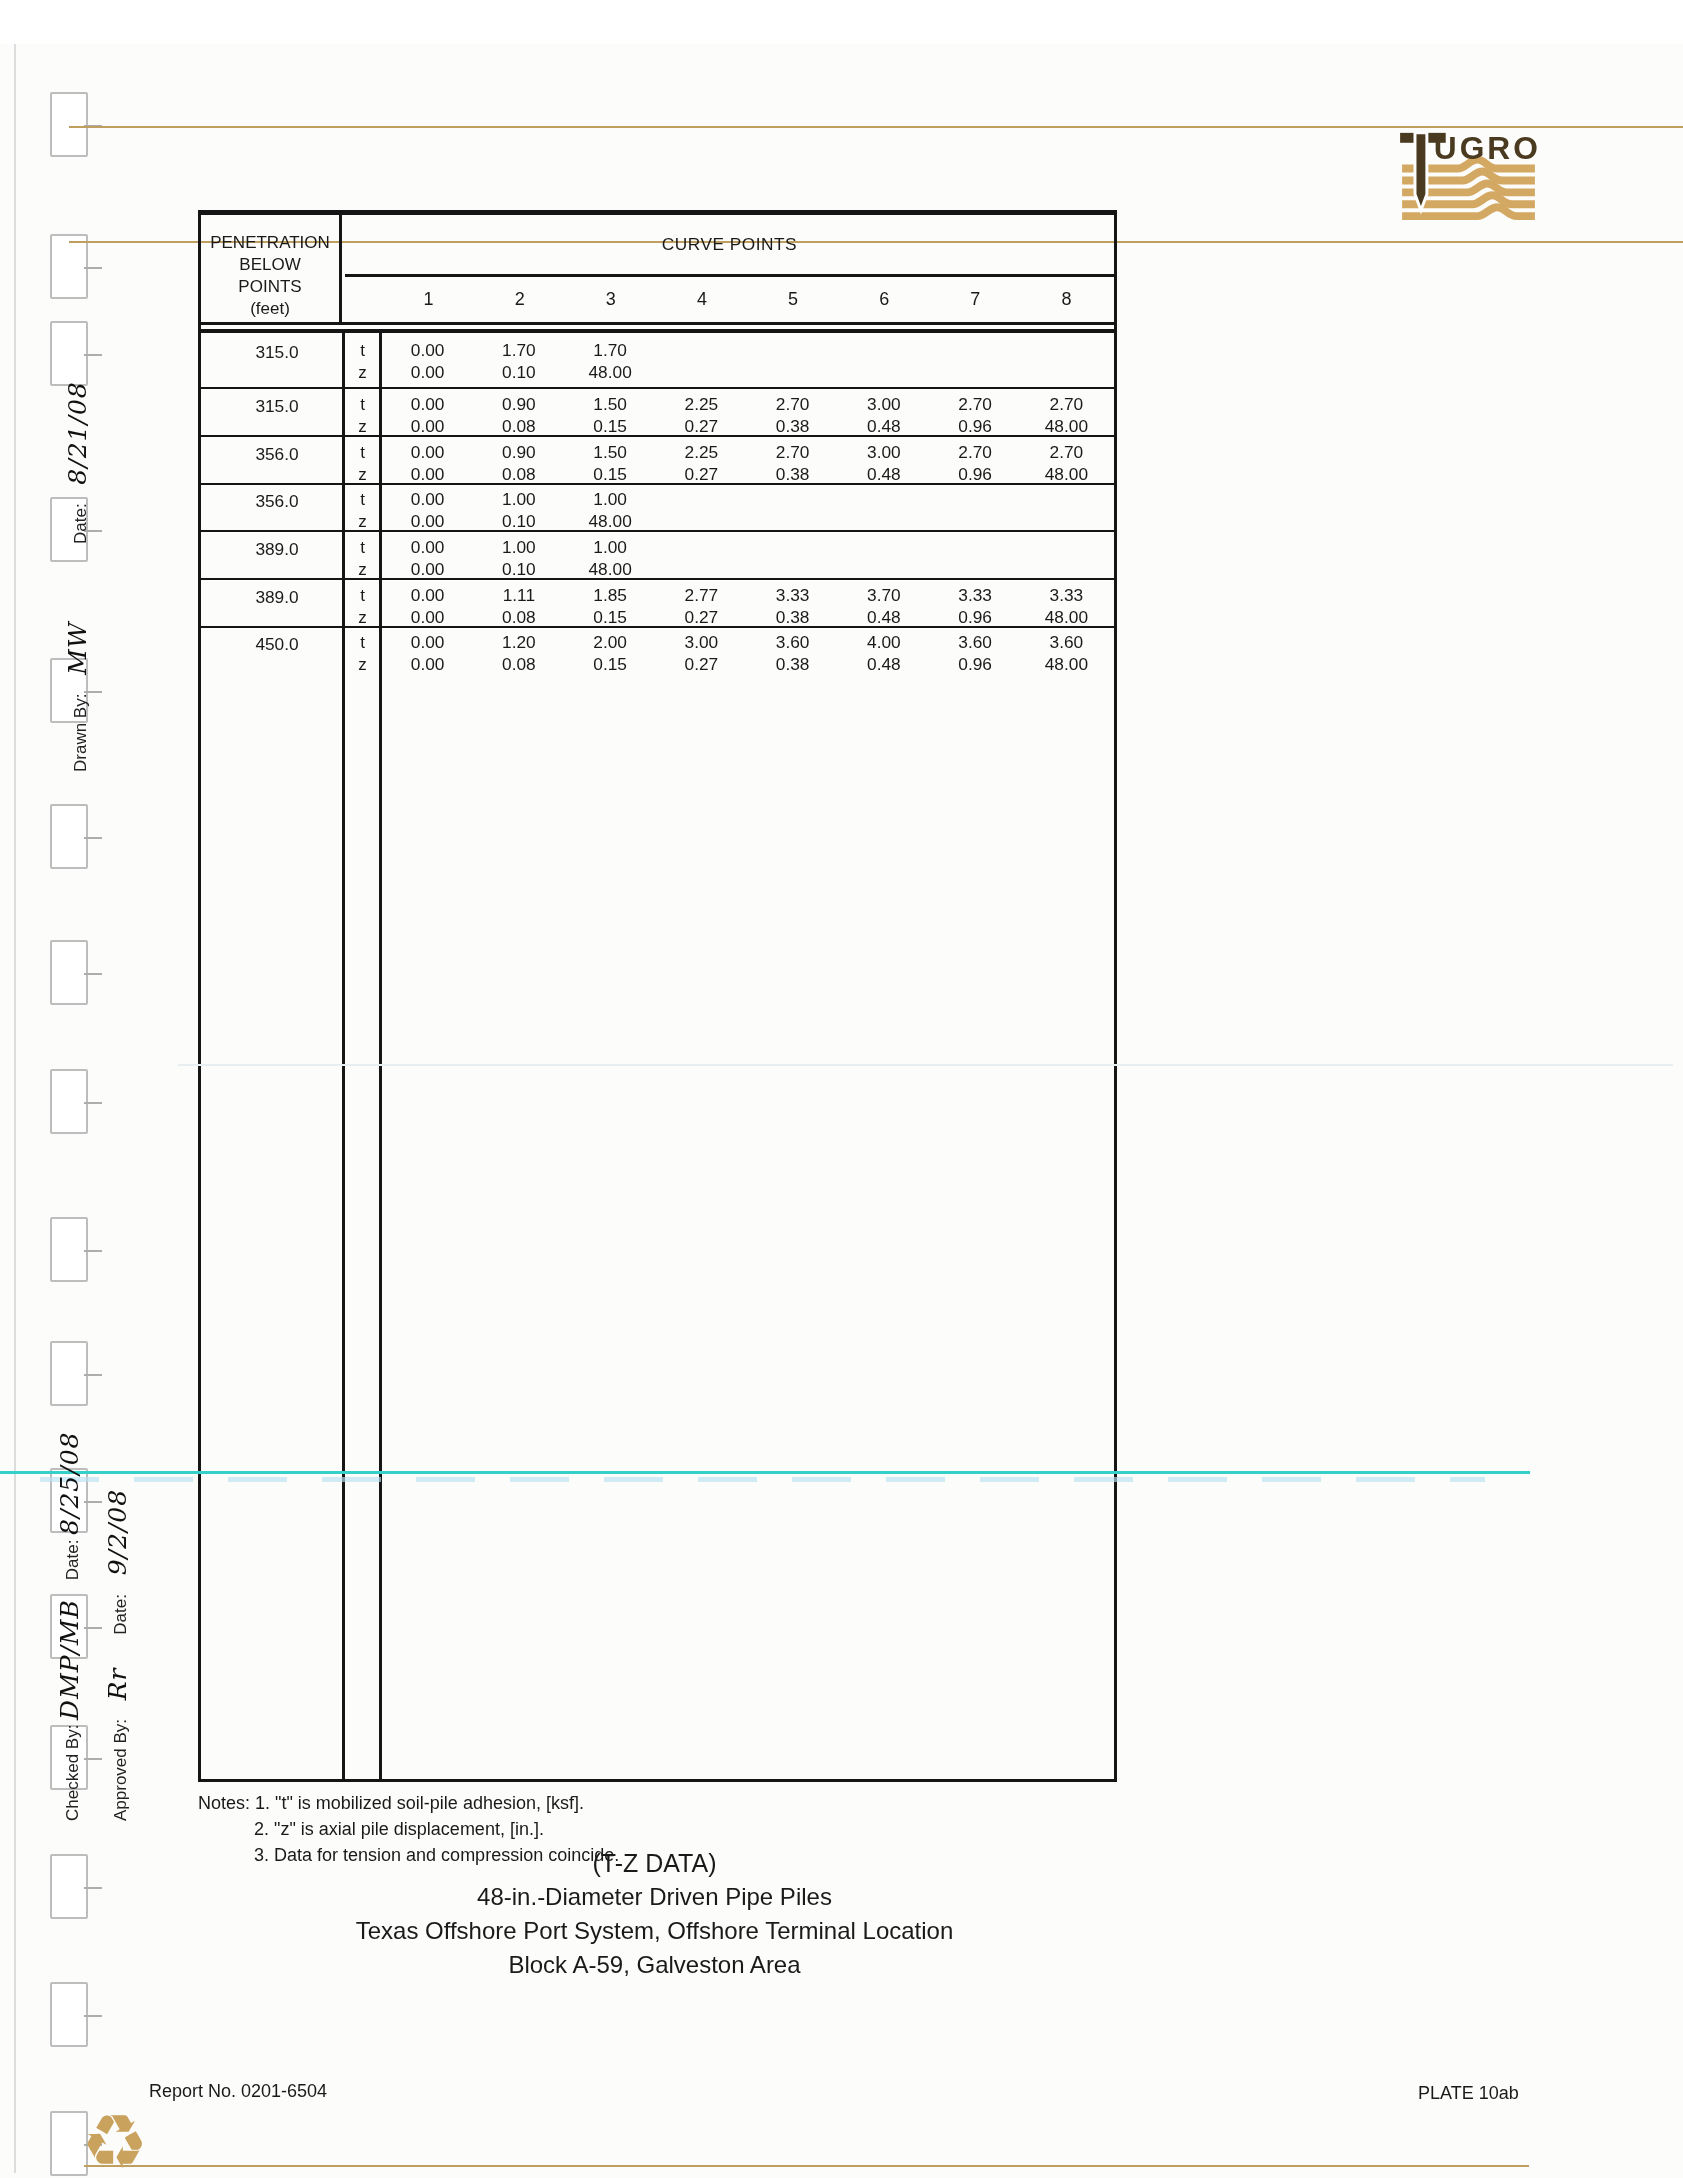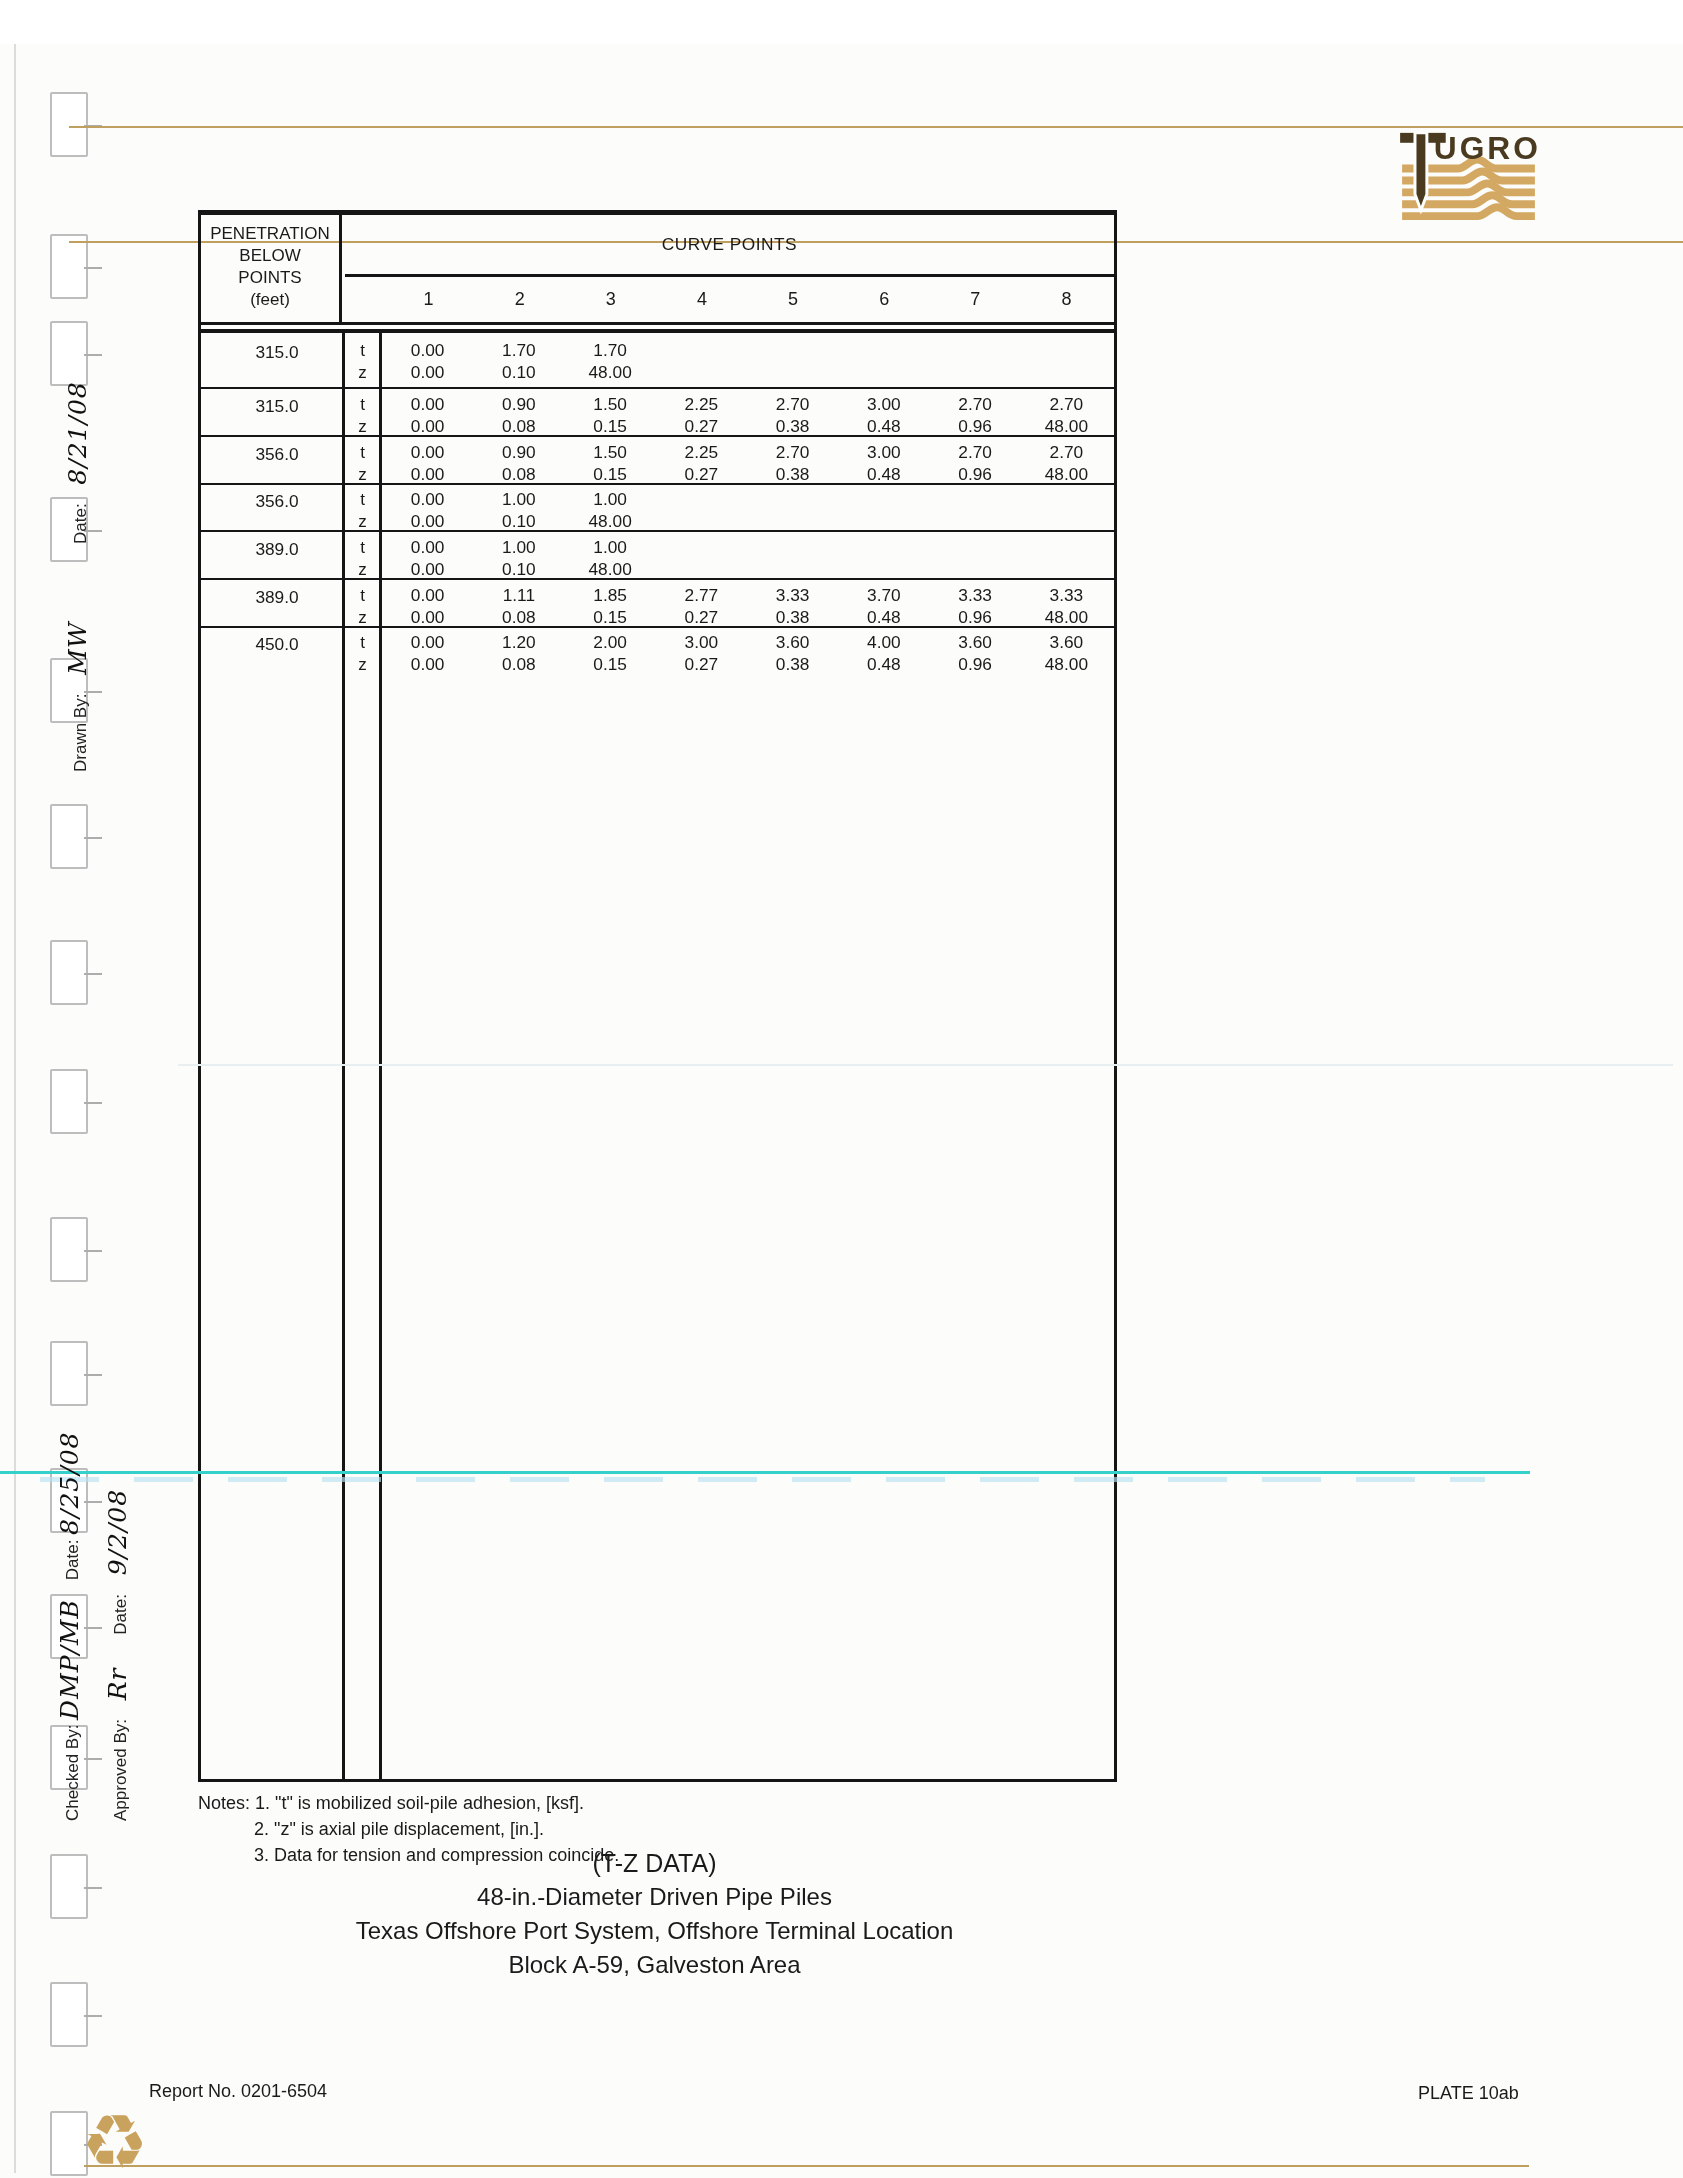--- a/index.html
+++ b/index.html
@@ -20,21 +20,21 @@
          background:repeating-linear-gradient(90deg,#b9e2f2 0 59px,transparent 59px 94px);}
   .crease{position:absolute;left:178px;top:1020px;width:1495px;height:2px;background:#e9eef1;}
 
   
   .logo{position:absolute;left:1394px;top:75px;}
 
   
   .dtable{position:absolute;left:198px;top:166px;width:913px;height:1564px;
           border:3px solid #151515;border-top-width:5px;box-sizing:content-box;background:transparent;}
   .hdr-left{position:absolute;left:0;top:0;width:141px;height:107px;border-right:3px solid #151515;
-            box-sizing:border-box;text-align:center;font-size:17px;line-height:22px;padding-top:8px;}
+            box-sizing:border-box;text-align:center;font-size:17px;line-height:22px;padding-top:17px;}
   .hdr-right{position:absolute;left:144px;top:0;right:0;height:131px;}
   .curve-points{position:absolute;top:0;left:0;right:0;height:59px;display:flex;align-items:center;
                 justify-content:center;font-size:17.3px;letter-spacing:0.5px;}
   .hdr-sep{position:absolute;top:59px;left:0;right:0;border-top:3px solid #151515;}
   .numbers-row{position:absolute;top:62px;left:38px;right:2px;height:45px;display:grid;
                grid-template-columns:repeat(8,1fr);align-items:center;text-align:center;font-size:18px;}
   .dbl-sep{position:absolute;top:107px;left:0;right:0;height:11px;box-sizing:border-box;
            border-top:3px solid #151515;border-bottom:4px solid #151515;}
   .tbody{position:absolute;top:118px;left:0;right:0;bottom:0;}
   .vline{position:absolute;top:0;bottom:0;width:3px;background:#151515;}

